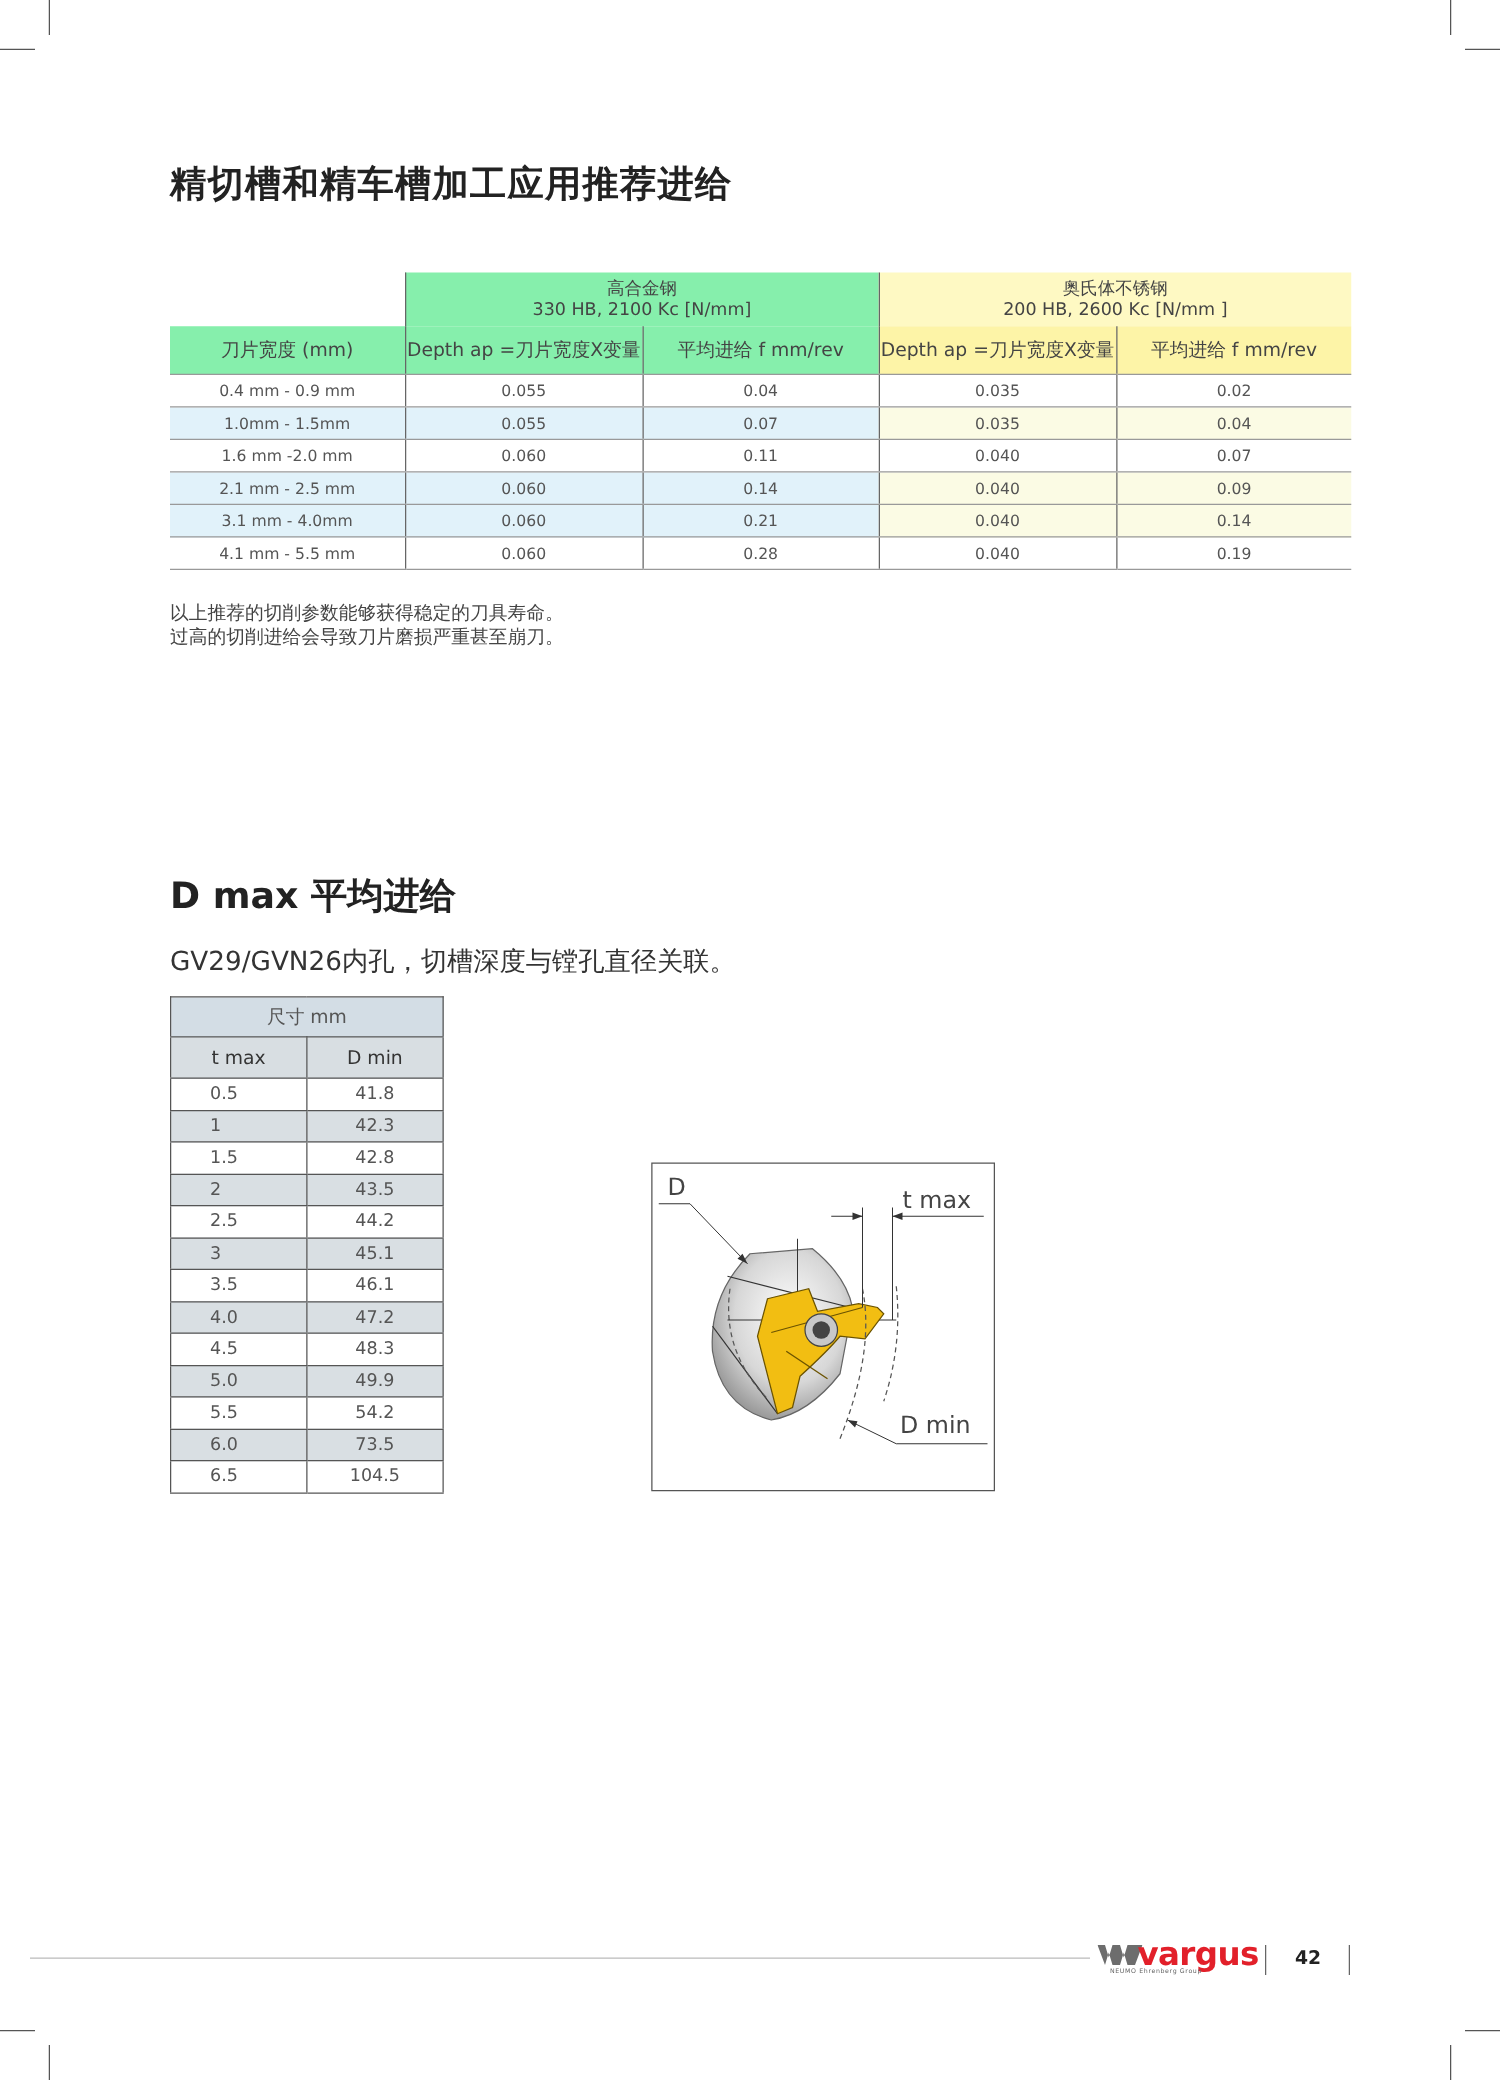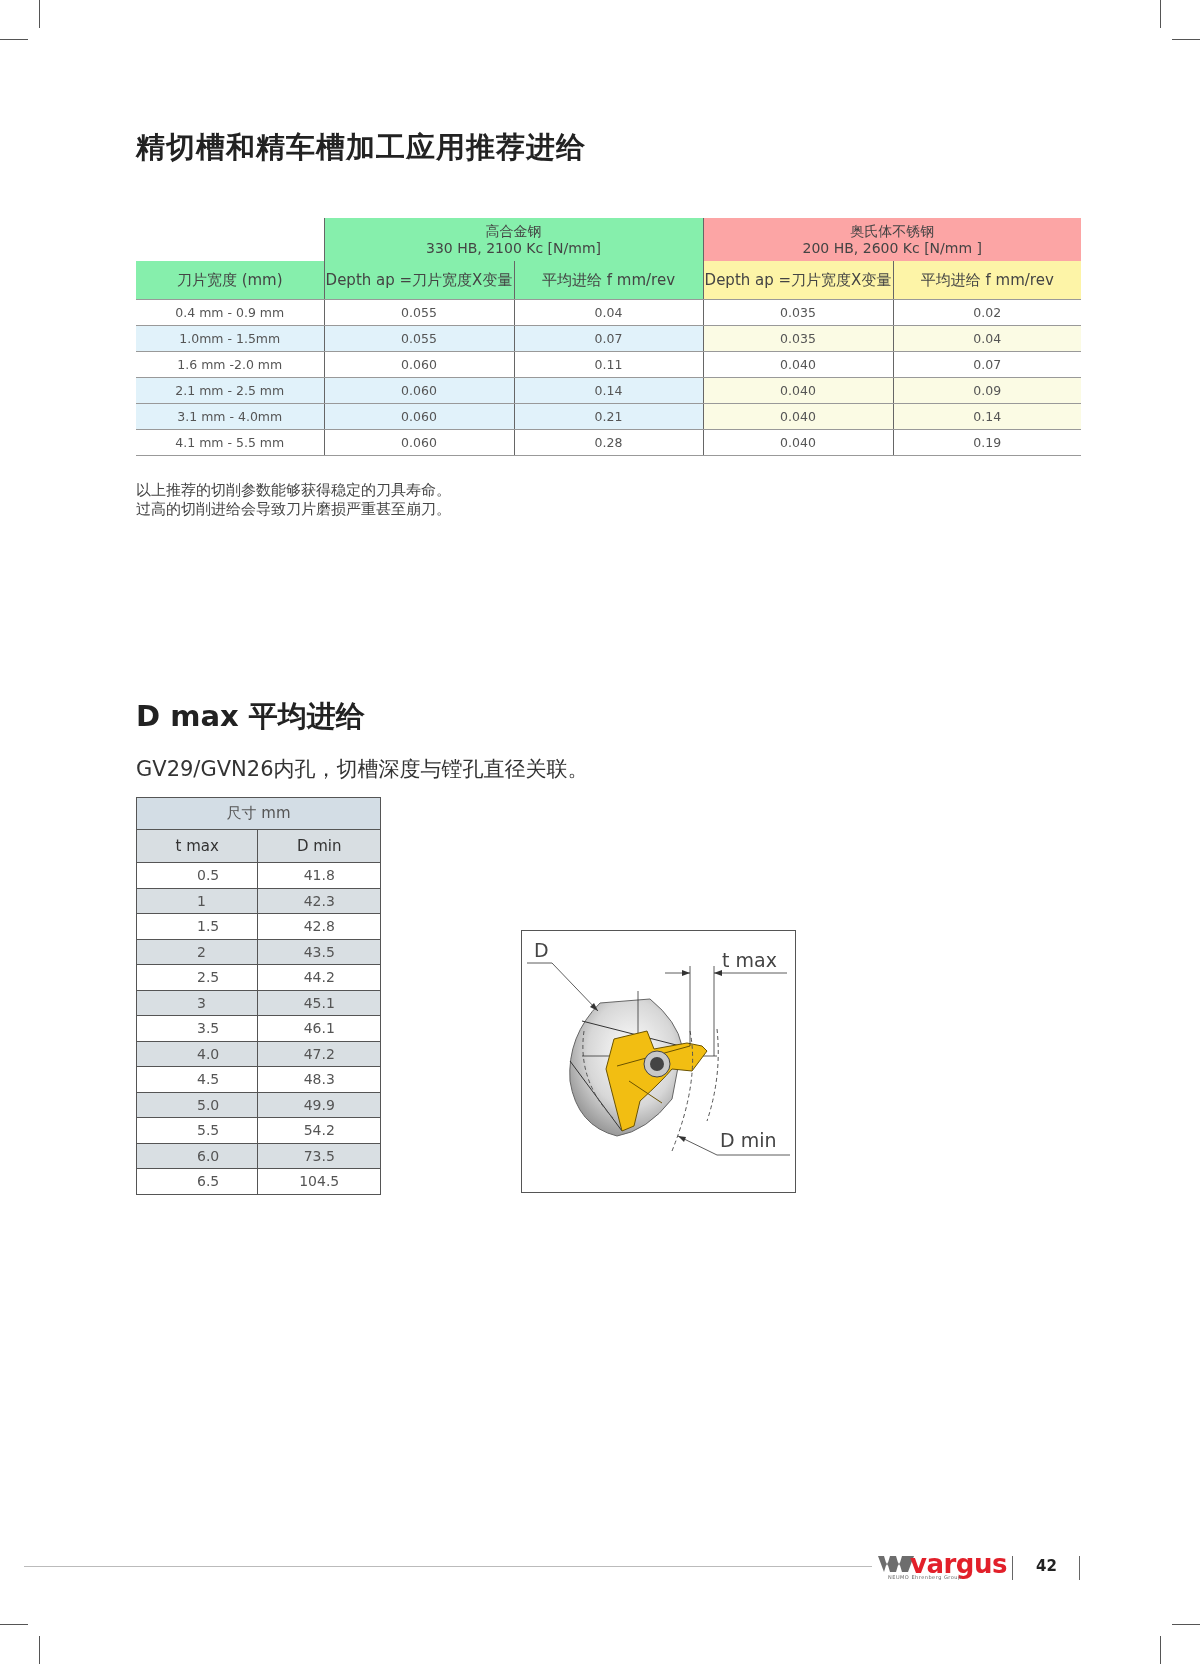--- a/index.html
+++ b/index.html
@@ -17,46 +17,46 @@
   table { border-collapse: collapse; }
   .feed {
     position: absolute; left: 136px; top: 218px; width: 945px;
     font-size: 13px; color: #555;
   }
   .feed td, .feed th { text-align: center; padding: 0; font-weight: normal; }
   .feed .grp-row th { height: 43px; line-height: 17px; font-size: 14px; color: #444; }
   .feed .sub-row th { height: 38px; font-size: 15px; color: #444; border-bottom: 1px solid #999; }
   .feed td { height: 25px; border-bottom: 1px solid #999; font-size: 12.5px; }
   .feed .c-blue { background: #86efac; }
-  .feed .c-yellow { background: #fca5a5; }
+  .feed .c-yellow { background: #fef9c3; }
   .feed .c-lyellow { background: #fdf4a7; }
   .feed .vl { border-left: 1px solid #666; }
   .feed tr.alt td.b { background: #e1f2fa; }
   .feed tr.alt td.y { background: #fbfbe4; }
   .feed .empty { background: transparent; }
   .note {
     position: absolute; left: 136px; top: 481px; font-size: 15px; color: #444; line-height: 19px;
   }
   .h2 {
     position: absolute; left: 136px; top: 697px; margin: 0;
     font-size: 29px; font-weight: bold; color: #222;
   }
   .sub {
     position: absolute; left: 136px; top: 755px; font-size: 21px; color: #333;
   }
   
   .dim {
-    position: absolute; left: 136px; top: 797px; width: 245px;
+    position: absolute; left: 136px; top: 797px; width: 219px;
     font-size: 14px; color: #555; border: 1px solid #555;
   }
   .dim th, .dim td { font-weight: normal; text-align: center; padding: 0; }
   .dim .cap th { background: #d3dde5; height: 31px; border-bottom: 1px solid #555; font-size: 15px; color: #555; }
   .dim .hdr th { background: #d8dee2; height: 32px; border-bottom: 1px solid #555; font-size: 15px; color: #333; }
   .dim td { height: 24.5px; border-bottom: 1px solid #555; }
-  .dim td:first-child { text-align: left; padding-left: 60px; }
+  .dim td:first-child { text-align: left; padding-left: 31px; }
   .dim .vl { border-left: 1px solid #555; }
   .dim tr.alt td { background: #d9dfe3; }
   
   .diagram {
     position: absolute; left: 521px; top: 930px; width: 273px; height: 261px;
     border: 1.5px solid #555; background: #fff;
   }
   .diagram svg { position: absolute; left: 0; top: 0; }
   .dlabel { position: absolute; font-size: 19px; color: #444; }
   

